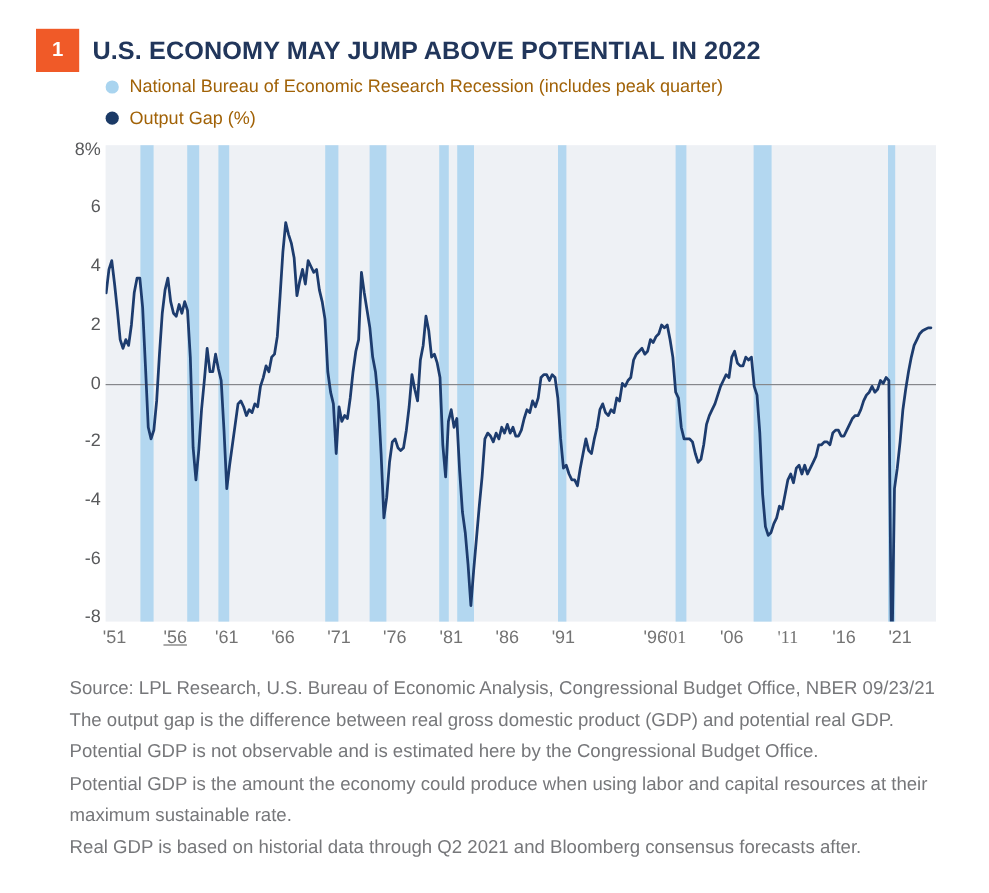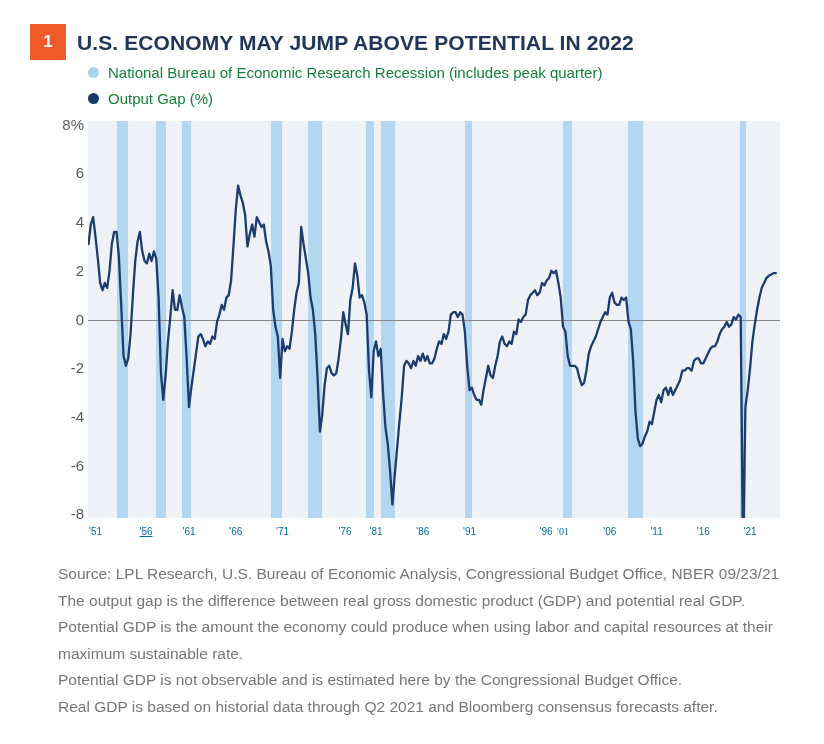--- a/index.html
+++ b/index.html
@@ -12,35 +12,35 @@
     background:#f05a28;color:#ffffff;font-weight:bold;font-size:17px;
     display:flex;align-items:center;justify-content:center;
   }
   .chart-title{
     position:absolute;left:77px;top:31px;font-size:21px;font-weight:bold;
     color:#21365b;letter-spacing:0.1px;white-space:nowrap;
   }
   .legend{position:absolute;left:88px;top:59px;}
   .legend-row{display:flex;align-items:center;height:26px;}
   .legend-dot{width:11px;height:11px;border-radius:50%;margin-right:9px;flex:0 0 auto;}
-  .legend-label{font-size:15px;color:#15803d;white-space:nowrap;}
+  .legend-label{font-size:15px;color:#a16207;white-space:nowrap;}
   .plot{
     position:absolute;left:88px;top:121px;width:692px;height:397px;
     background:#eef1f5;
   }
   .band{position:absolute;top:0;bottom:0;}
   .zero-line{position:absolute;left:0;right:0;height:1px;background:#85878b;z-index:2;}
   .line-svg{position:absolute;left:0;top:0;z-index:3;overflow:hidden;}
   .ytick{
     position:absolute;left:26px;width:58px;text-align:right;
     font-size:15px;color:#58595b;height:18px;line-height:18px;
   }
   .xtick{
     position:absolute;width:44px;text-align:center;top:523px;
-    font-size:10px;color:#0369a1;height:18px;line-height:18px;
+    font-size:15px;color:#737373;height:18px;line-height:18px;
   }
   .footer{
     position:absolute;left:58px;top:561px;width:756px;
     font-size:15.5px;line-height:26.5px;color:#76777a;
   }
 </style>
 </head>
 <body>
 
 <div class="fig-badge">1</div>
@@ -87,31 +87,31 @@
       <path d="M0.47,123.00L2.81,103.51L5.14,96.21L7.48,115.69L9.82,137.61L12.16,161.97L14.49,169.27L16.83,161.97L19.17,166.84L21.51,149.79L23.85,123.00L26.18,110.82L28.52,110.82L30.86,135.17L33.20,183.89L35.54,235.03L37.87,244.78L40.21,237.47L42.55,213.11L44.89,174.14L47.22,140.05L49.56,120.56L51.90,110.82L54.24,130.30L56.58,140.05L58.91,142.48L61.25,132.74L63.59,140.05L65.93,130.30L68.26,137.61L70.60,176.58L72.94,252.08L75.28,278.87L77.62,254.52L79.95,220.42L82.29,196.06L84.63,169.27L86.97,188.76L89.31,188.76L91.64,174.14L93.98,186.32L96.32,196.06L98.66,237.47L100.99,286.18L103.33,266.70L105.67,249.65L108.01,232.60L110.35,215.55L112.68,213.11L115.02,217.98L117.36,225.29L119.70,220.42L122.04,222.86L124.37,215.55L126.71,217.98L129.05,200.94L131.39,193.63L133.72,183.89L136.06,188.76L138.40,176.58L140.74,174.14L143.08,159.53L145.41,125.43L147.75,88.90L150.09,64.54L152.43,74.29L154.76,81.59L157.10,93.77L159.44,125.43L161.78,113.25L164.12,103.51L166.45,115.69L168.79,96.21L171.13,101.08L173.47,105.95L175.81,103.51L178.14,120.56L180.48,130.30L182.82,144.92L185.16,188.76L187.49,205.81L189.83,215.55L192.17,256.95L194.51,217.98L196.85,230.16L199.18,225.29L201.52,227.73L203.86,210.68L206.20,188.76L208.54,171.71L210.87,161.97L213.21,105.95L215.55,123.00L217.89,137.61L220.22,152.22L222.56,176.58L224.90,188.76L227.24,213.11L229.58,256.95L231.91,310.54L234.25,293.49L236.59,264.26L238.93,247.21L241.26,244.78L243.60,252.08L245.94,254.52L248.28,252.08L250.62,237.47L252.95,217.98L255.29,191.19L257.63,203.37L259.97,213.11L262.31,179.02L264.64,166.84L266.98,142.48L269.32,154.66L271.66,176.58L273.99,174.14L276.33,181.45L278.67,193.63L281.01,249.65L283.35,276.44L285.68,230.16L288.02,220.42L290.36,235.03L292.70,227.73L295.04,271.57L297.37,305.67L299.71,322.71L302.05,349.51L304.39,383.60L306.72,354.38L309.06,327.59L311.40,300.79L313.74,276.44L316.08,244.78L318.41,239.90L320.75,242.34L323.09,247.21L325.43,239.90L327.76,244.78L330.10,235.03L332.44,239.90L334.78,232.60L337.12,239.90L339.45,235.03L341.79,242.34L344.13,242.34L346.47,237.47L348.81,227.73L351.14,220.42L353.48,222.86L355.82,213.11L358.16,217.98L360.49,210.68L362.83,193.63L365.17,191.19L367.51,191.19L369.85,196.06L372.18,191.19L374.52,193.63L376.86,210.68L379.20,244.78L381.54,269.13L383.87,266.70L386.21,274.00L388.55,278.87L390.89,278.87L393.22,283.75L395.56,269.13L397.90,256.95L400.24,244.78L402.58,254.52L404.91,256.95L407.25,244.78L409.59,235.03L411.93,220.42L414.26,215.55L416.60,222.86L418.94,225.29L421.28,220.42L423.62,222.86L425.95,210.68L428.29,213.11L430.63,198.50L432.97,200.94L435.31,196.06L437.64,193.63L439.98,179.02L442.32,174.14L444.66,171.71L446.99,169.27L449.33,174.14L451.67,171.71L454.01,161.97L456.35,164.40L458.68,159.53L461.02,157.10L463.36,149.79L465.70,152.22L468.04,149.79L470.37,161.97L472.71,176.58L475.05,205.81L477.39,210.68L479.72,235.03L482.06,244.78L484.40,244.78L486.74,244.78L489.08,247.21L491.41,256.95L493.75,264.26L496.09,261.83L498.43,249.65L500.76,232.60L503.10,225.29L505.44,220.42L507.78,215.55L510.12,208.24L512.45,200.94L514.79,196.06L517.13,191.19L519.47,193.63L521.81,176.58L524.14,171.71L526.48,181.45L528.82,183.89L531.16,183.89L533.49,176.58L535.83,179.02L538.17,176.58L540.51,200.94L542.85,208.24L545.18,239.90L547.52,291.05L549.86,317.84L552.20,325.15L554.54,322.71L556.87,315.41L559.21,310.54L561.55,300.79L563.89,303.23L566.22,291.05L568.56,278.87L570.90,274.00L573.24,281.31L575.58,269.13L577.91,266.70L580.25,274.00L582.59,266.70L584.93,274.00L587.26,269.13L589.60,264.26L591.94,259.39L594.28,249.65L596.62,249.65L598.95,247.21L601.29,247.21L603.63,249.65L605.97,239.90L608.31,237.47L610.64,237.47L612.98,242.34L615.32,242.34L617.66,237.47L619.99,232.60L622.33,227.73L624.67,225.29L627.01,225.29L629.35,220.42L631.68,213.11L634.02,208.24L636.36,205.81L638.70,200.94L641.04,205.81L643.37,203.37L645.71,196.06L648.05,198.50L650.39,193.63L652.72,196.06L655.06,442.06L657.40,286.18L659.74,269.13L662.08,247.21L664.41,220.42L666.75,203.37L669.09,188.76L671.43,176.58L673.76,166.84L676.10,161.97L678.44,157.10L680.78,154.66L683.12,153.44L685.45,152.22L687.79,152.22" fill="none" stroke="#1d3c6e" stroke-width="2.3" stroke-linejoin="round" stroke-linecap="round"></path>
     </svg>
   </div>
 
 <div id="x-axis">
     <div class="xtick" style="left: 73.5px;">'51</div>
     <div class="xtick" style="left: 124px; text-decoration: underline;">'56</div>
     <div class="xtick" style="left: 167px;">'61</div>
     <div class="xtick" style="left: 213.8px;">'66</div>
     <div class="xtick" style="left: 260.5px;">'71</div>
-    <div class="xtick" style="left: 323px;">'76</div>
+    <div class="xtick" style="left: 307px;">'76</div>
     <div class="xtick" style="left: 354px;">'81</div>
     <div class="xtick" style="left: 400.8px;">'86</div>
     <div class="xtick" style="left: 447.5px;">'91</div>
     <div class="xtick" style="left: 524px;">'96</div>
     <div class="xtick" style="left: 541px; font-family: Liberation Serif, serif;">'01</div>
     <div class="xtick" style="left: 587.8px;">'06</div>
-    <div class="xtick" style="left: 634.6px;">'11</div>
+    <div class="xtick" style="left: 634.6px; font-family: Liberation Serif, serif;">'11</div>
     <div class="xtick" style="left: 681.3px;">'16</div>
     <div class="xtick" style="left: 728.1px; text-align: center;">'21</div>
   </div>
 
 <div class="footer" id="footer">
     <div>Source: LPL Research, U.S. Bureau of Economic Analysis, Congressional Budget Office, NBER 09/23/21</div>
     <div>The output gap is the difference between real gross domestic product (GDP) and potential real GDP.</div>
+    <div>Potential GDP is not observable and is estimated here by the Congressional Budget Office.</div>
     <div>Potential GDP is the amount the economy could produce when using  labor and capital resources at their maximum sustainable rate.</div>
-    <div>Potential GDP is not observable and is estimated here by the Congressional Budget Office.</div>
     <div>Real GDP is based on historial data through Q2 2021 and Bloomberg consensus forecasts after.</div>
   </div>
 
 </body></html>

